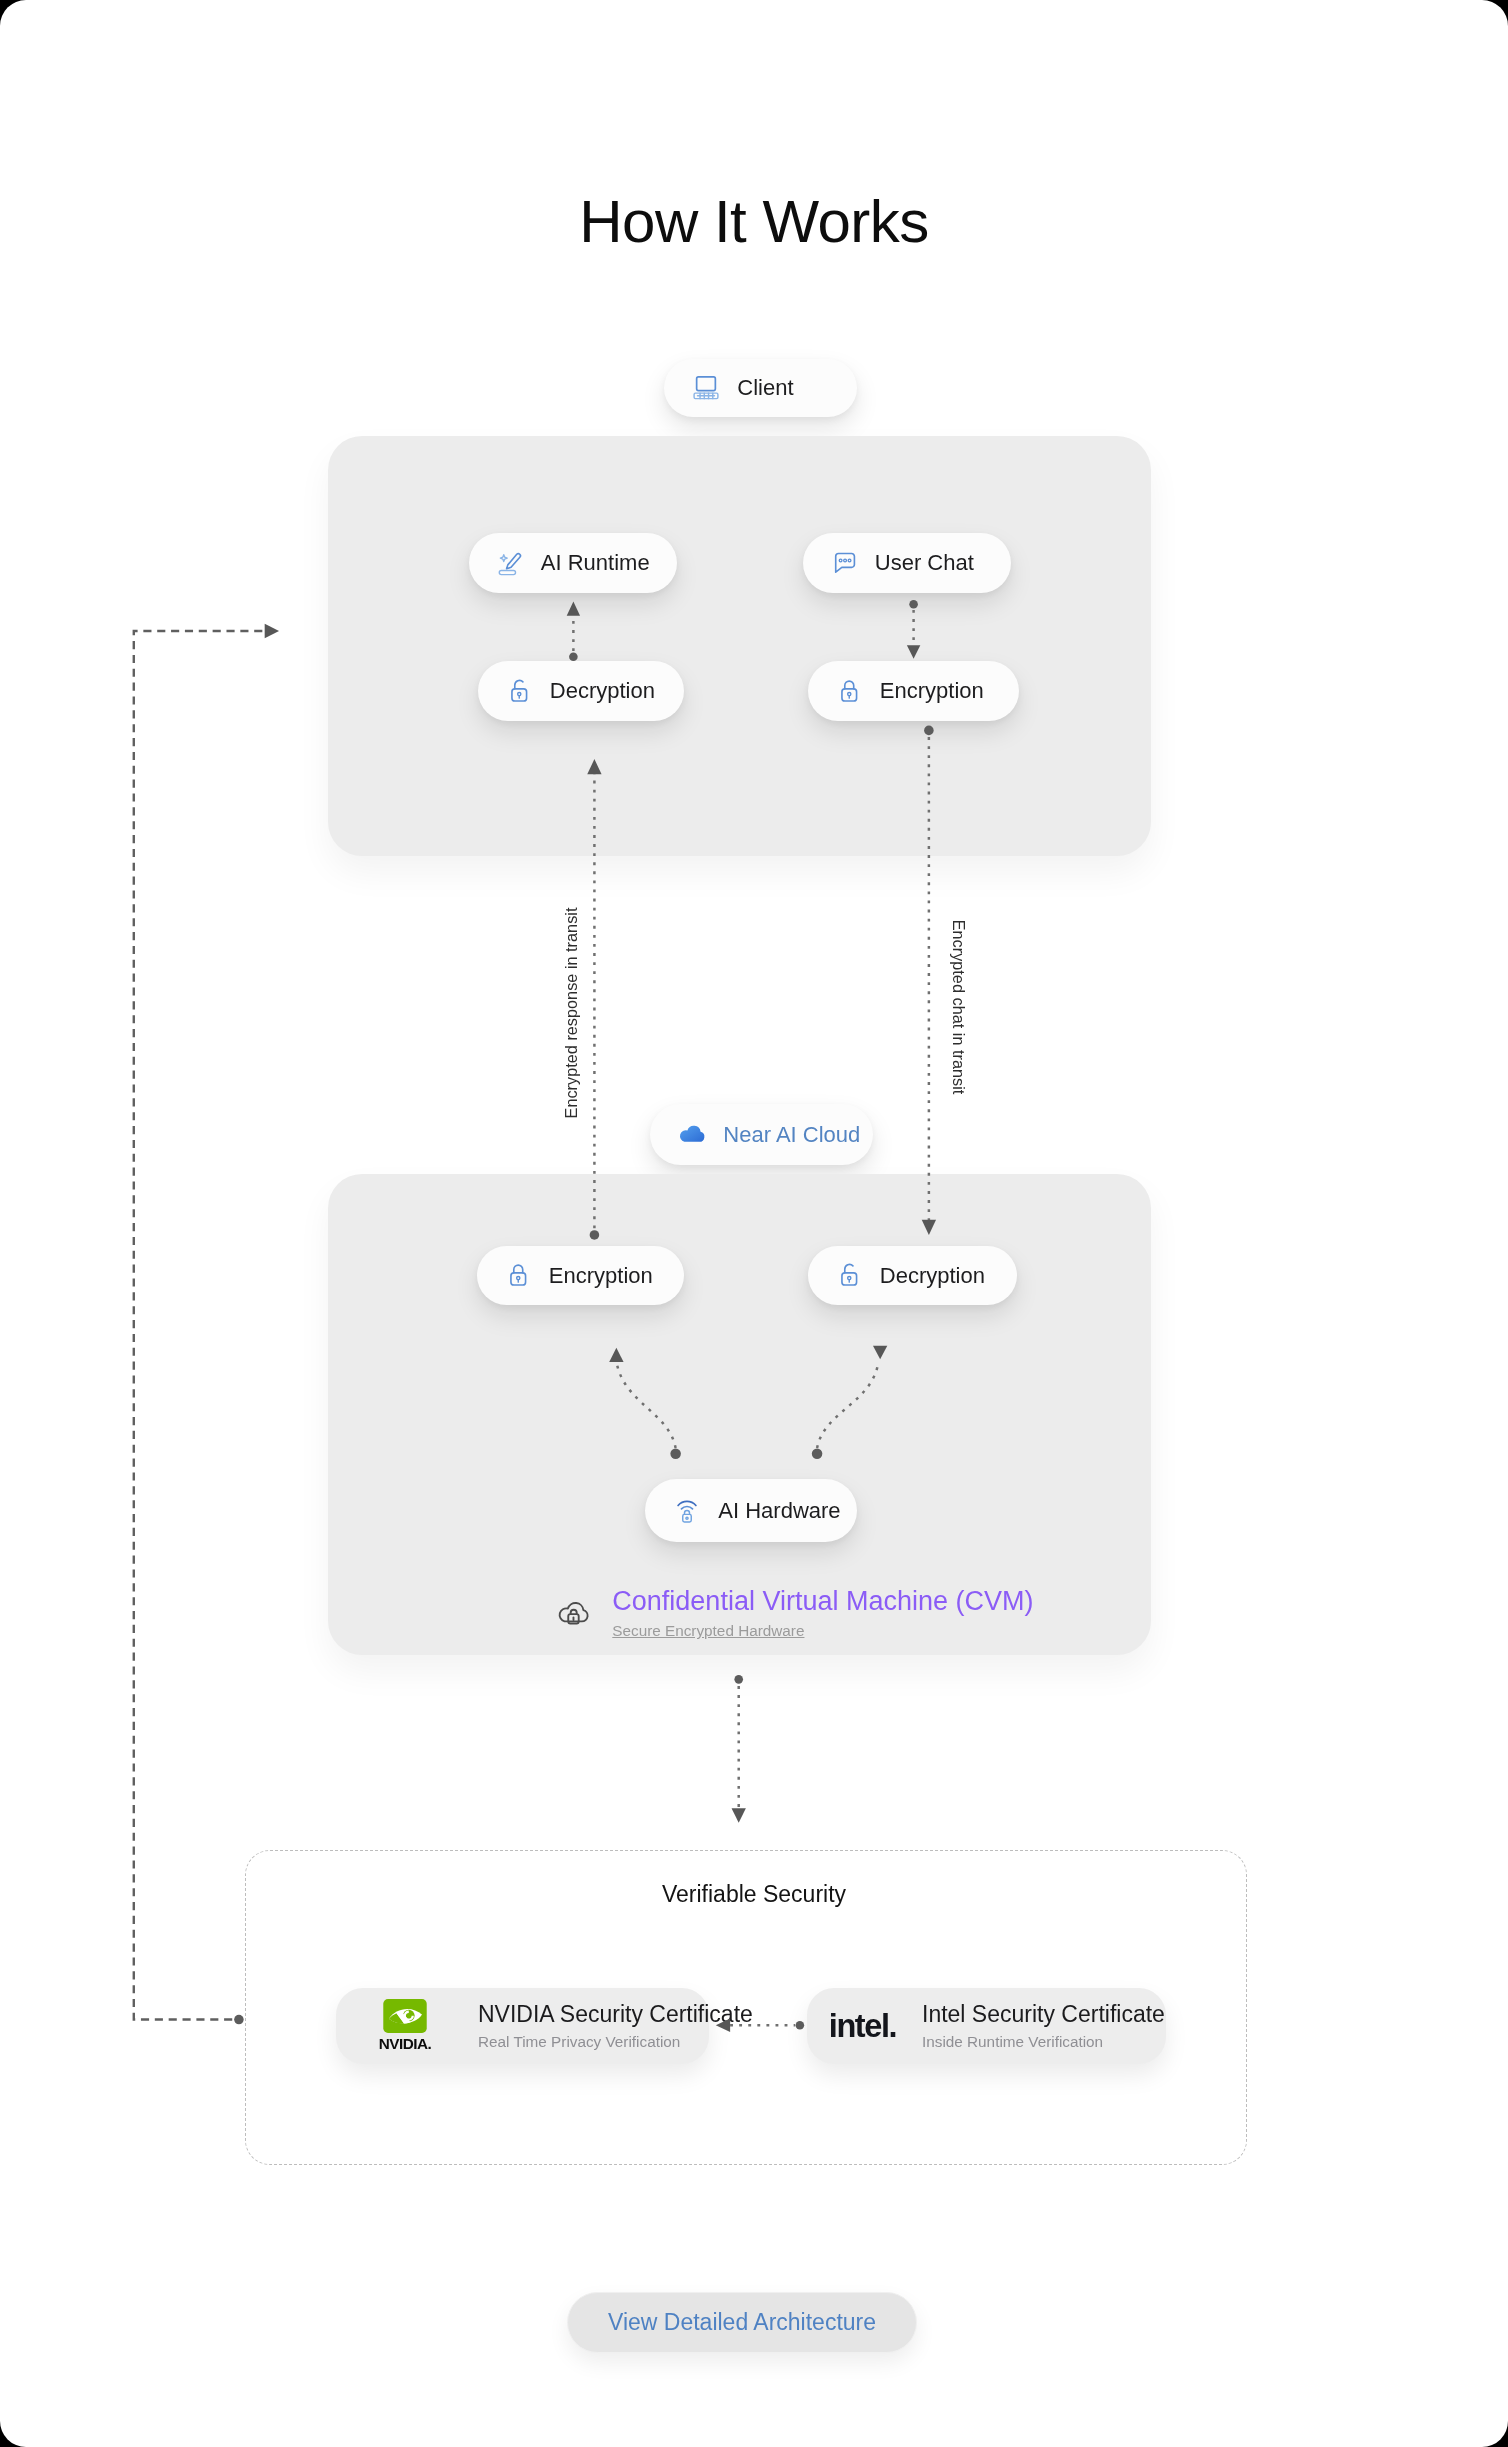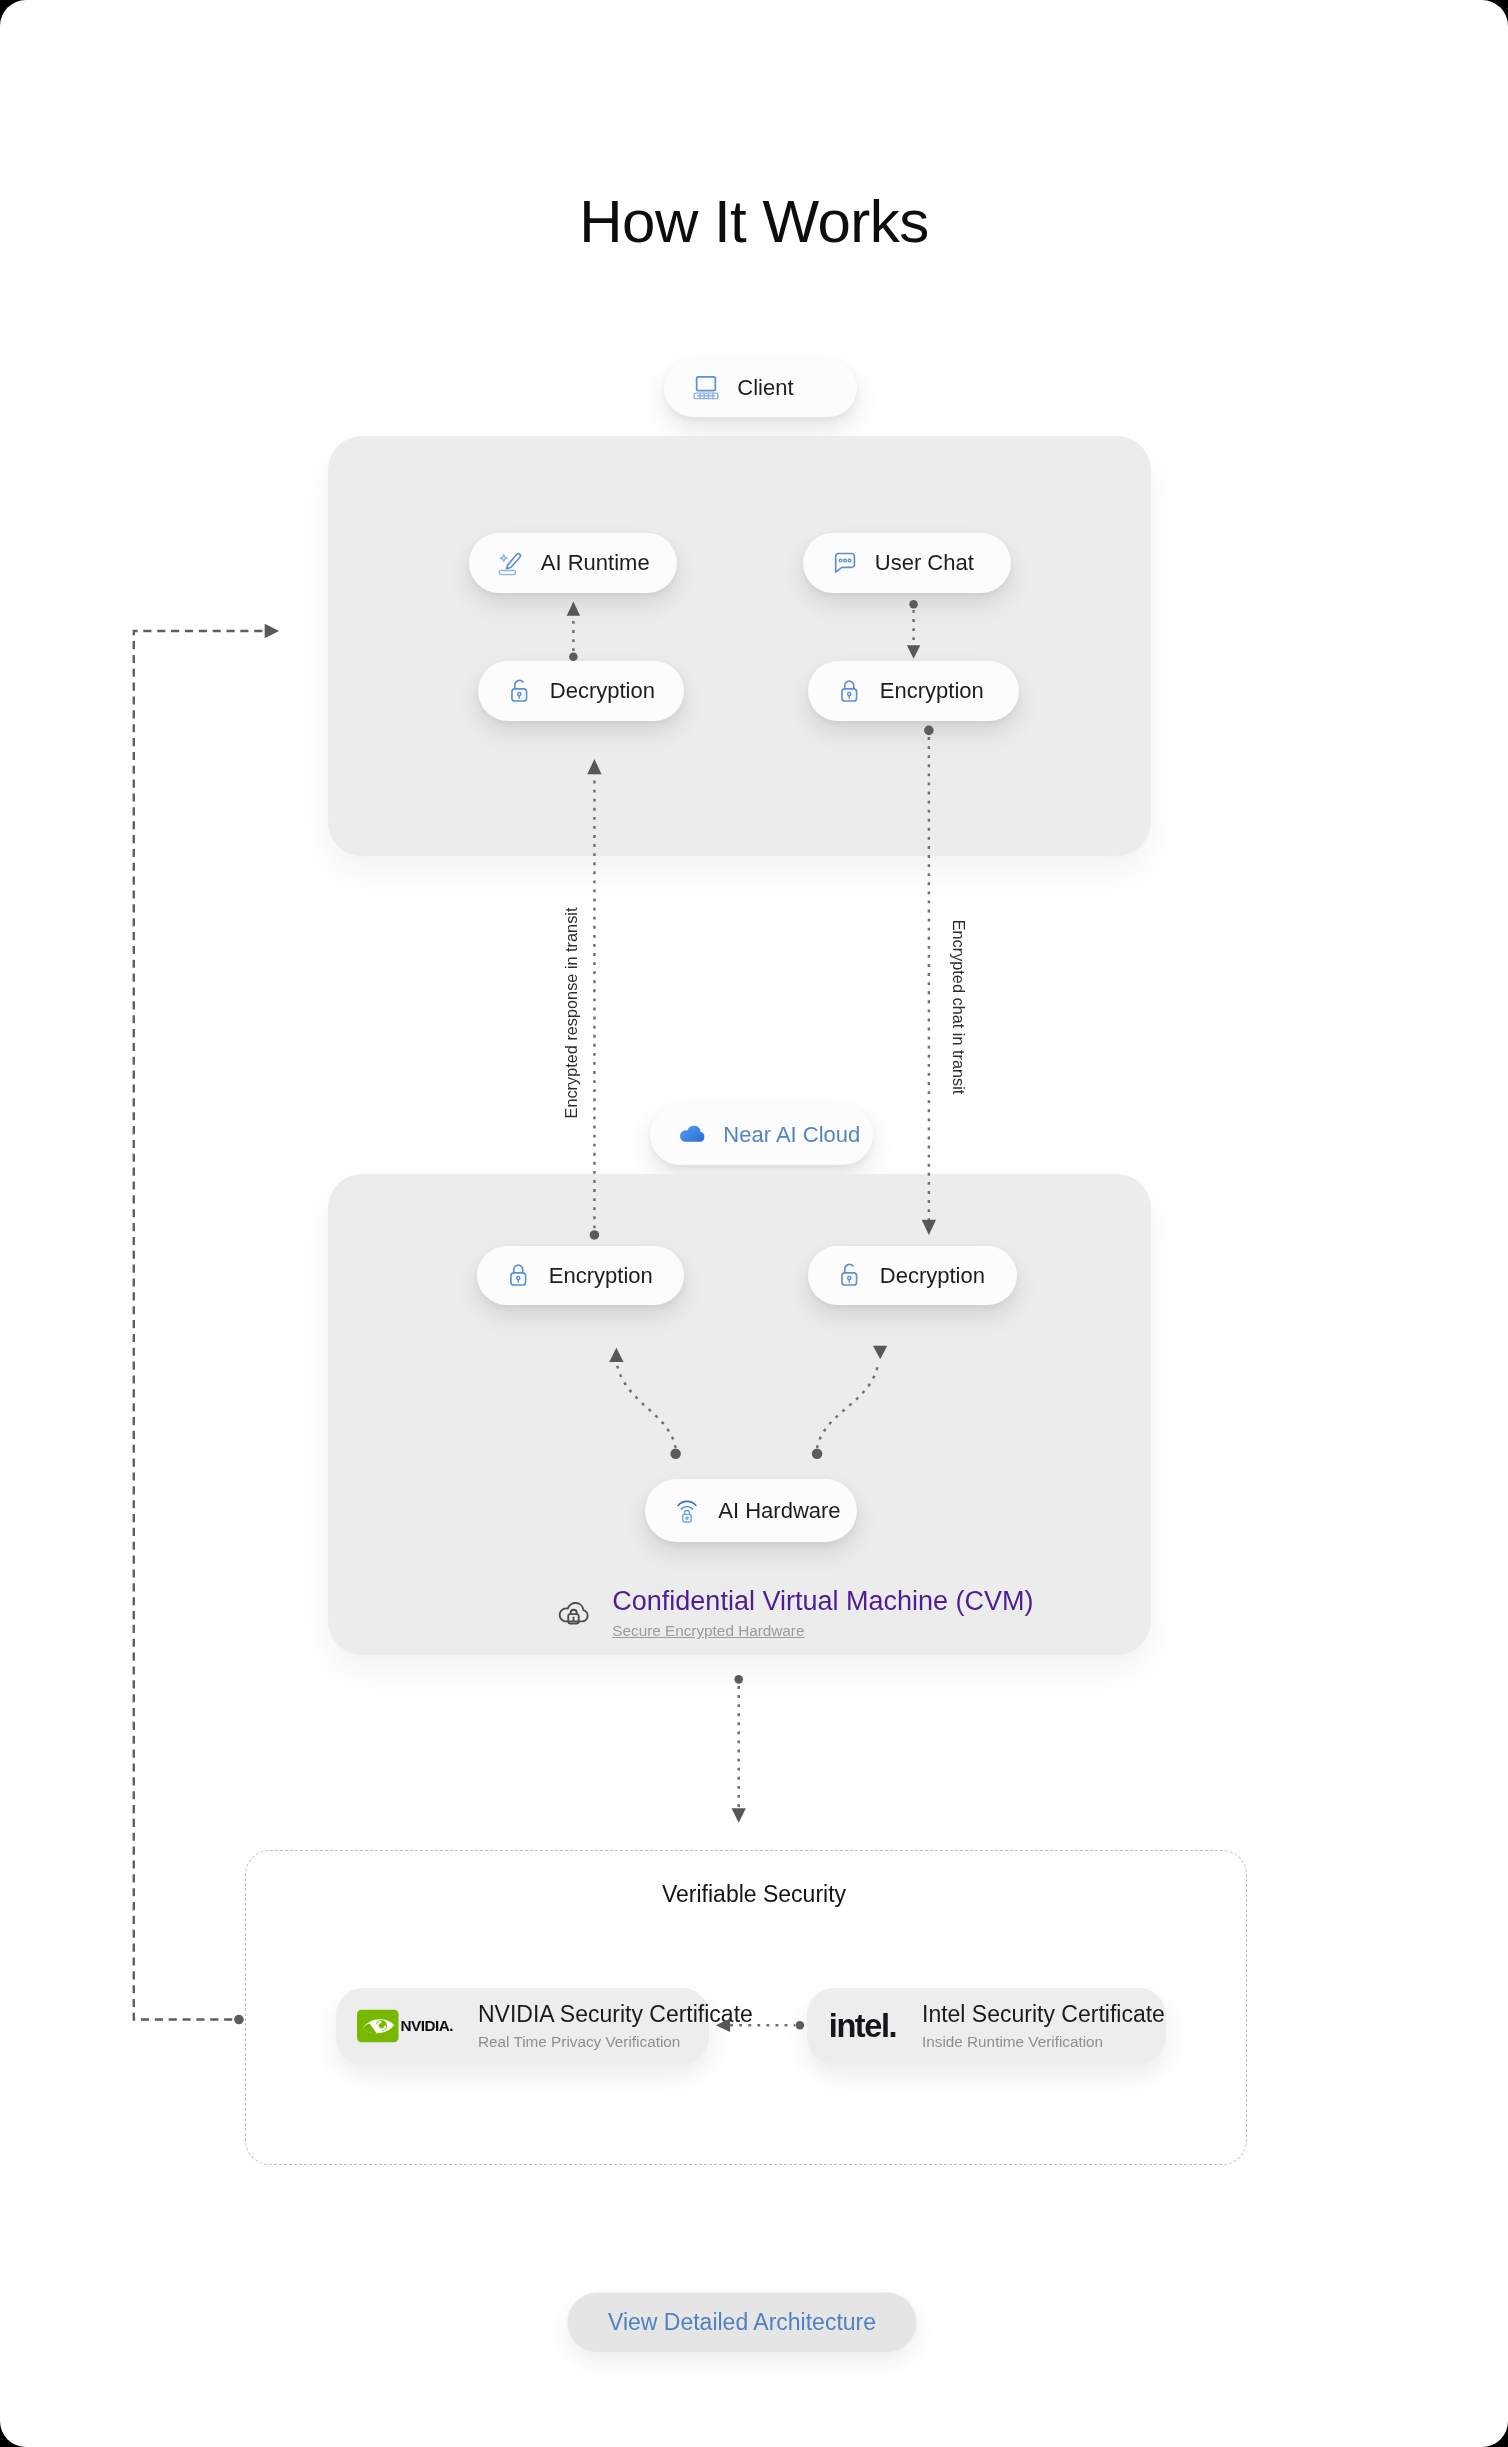--- a/index.html
+++ b/index.html
@@ -24,36 +24,36 @@
     padding:0 25px;box-sizing:border-box;
     font-size:22px;font-weight:500;color:#1d1d1f;white-space:nowrap;
   }
   .transit-label{
     font-size:16.3px;color:#2e2e2e;white-space:nowrap;
     transform:translate(-50%,-50%) rotate(-90deg);
   }
   .transit-label.cw{transform:translate(-50%,-50%) rotate(90deg);}
   .blue-text{color:#5384c2;}
   .cvm-row{display:flex;align-items:flex-start;gap:15.3px;}
-  .cvm-title{font-size:27px;font-weight:500;color:#4c1d95;line-height:1.1;}
+  .cvm-title{font-size:27px;font-weight:500;color:#8b5cf6;line-height:1.1;}
   .cvm-subtitle{font-size:15.3px;color:#9b9b9b;margin-top:5.7px;text-decoration:underline;}
   .vs-box{
     border:1.9px dashed #bdbdbd;border-radius:25px;background:#fff;
   }
   .vs-title{
     left:0;right:0;top:1881px;text-align:center;
     font-size:23px;font-weight:500;color:#141414;
   }
   .cert-pill{
     display:flex;align-items:center;gap:25px;
     background:#ededed;border-radius:27px;
     box-shadow:0 11.5px 23px rgba(0,0,0,.08);
     padding:0 9.6px 0 21px;box-sizing:border-box;
   }
-  .cert-logo-block{display:flex;flex-direction:row;align-items:center;gap:1.9px;width:96px;flex:0 0 auto;text-align:right;}
+  .cert-logo-block{display:flex;flex-direction:column;align-items:center;gap:1.9px;width:96px;flex:0 0 auto;text-align:right;}
   .nvidia-word{font-size:15.3px;font-weight:700;letter-spacing:-0.5px;color:#0c0c0c;}
   .intel-word{font-size:32.5px;font-weight:600;letter-spacing:-1.4px;color:#14161c;width:96px;text-align:center;}
   .cert-text .t{font-size:23px;font-weight:500;color:#1b1b1d;white-space:nowrap;}
   .cert-text .s{font-size:15.3px;color:#8f8f94;margin-top:4.8px;white-space:nowrap;}
   .cta-btn{
     display:flex;align-items:center;justify-content:center;
     background:#e5e5e5;border:1px solid #f0f0f0;border-radius:955px;
     box-shadow:0 9.6px 21px rgba(0,0,0,.07);
     font-size:23px;font-weight:500;color:#4f82c3;cursor:pointer;
   }

